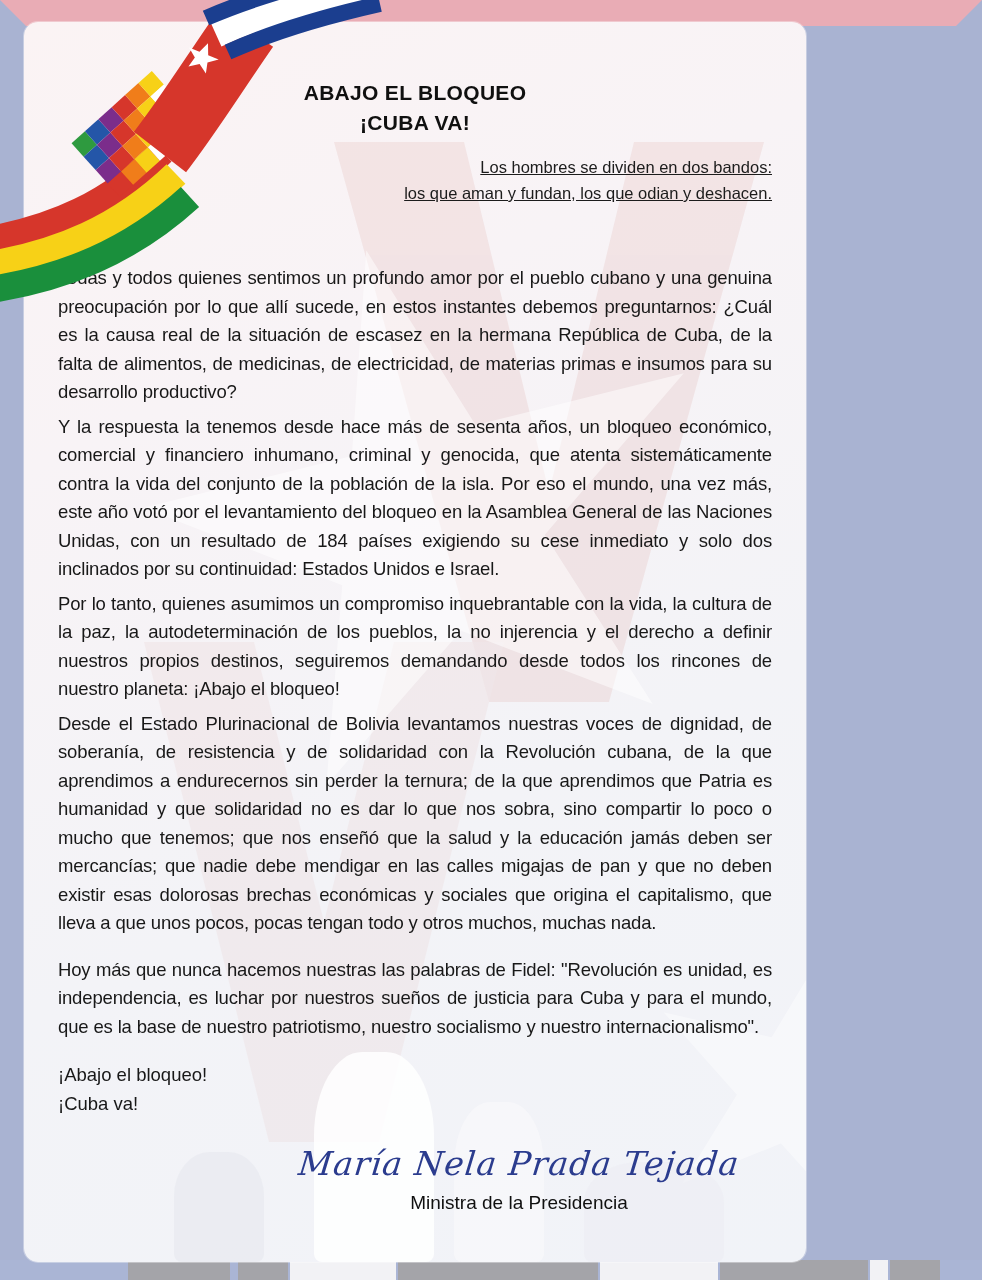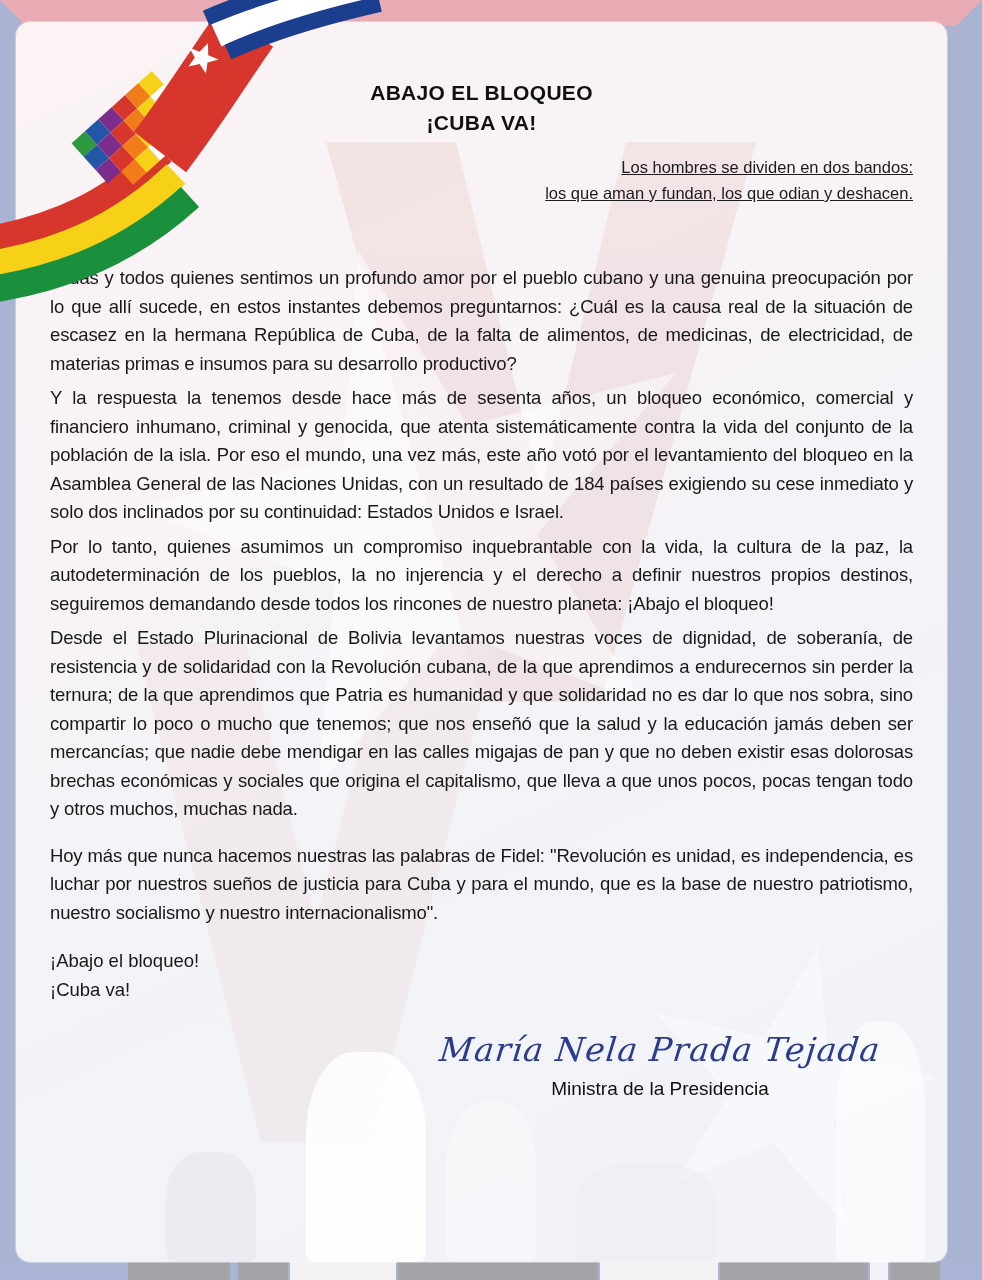--- a/index.html
+++ b/index.html
@@ -16,21 +16,21 @@
     z-index:1;
   }
   .band-top-fill{position:absolute;top:0;left:26px;right:26px;height:22px;background:#e9acb5;z-index:1;}
   
   .bottom-strip{position:absolute;left:0;bottom:0;width:982px;height:20px;background:#aab5d5;z-index:0;}
   .bs{position:absolute;top:0;height:20px;}
   .bs.g{background:#a4a4a9;}
   .bs.w{background:#f2f2f5;}
   
   .card{
-    position:absolute;left:16px;top:22px;width:931px;height:1240px;
+    position:absolute;left:24px;top:22px;width:782px;height:1240px;
     border-radius:14px;overflow:hidden;z-index:2;
     background:linear-gradient(155deg,#fbf3f4 0%,#f8f3f6 28%,#f3f3f7 62%,#f1f3f8 100%);
     box-shadow:0 0 0 1px rgba(255,255,255,.35);
   }
   
   .wm{position:absolute;pointer-events:none;}
   .wm-star{background:#ffffff;clip-path:polygon(50% 0%,61% 35%,98% 35%,68% 57%,79% 91%,50% 70%,21% 91%,32% 57%,2% 35%,39% 35%);}
   .wm-star1{left:120px;top:220px;width:580px;height:560px;opacity:.5;transform:rotate(-14deg);}
   .wm-star2{left:620px;top:920px;width:300px;height:290px;opacity:.42;transform:rotate(13deg);}
   .wm-v{left:0;top:0;width:931px;height:1240px;opacity:.26;}

